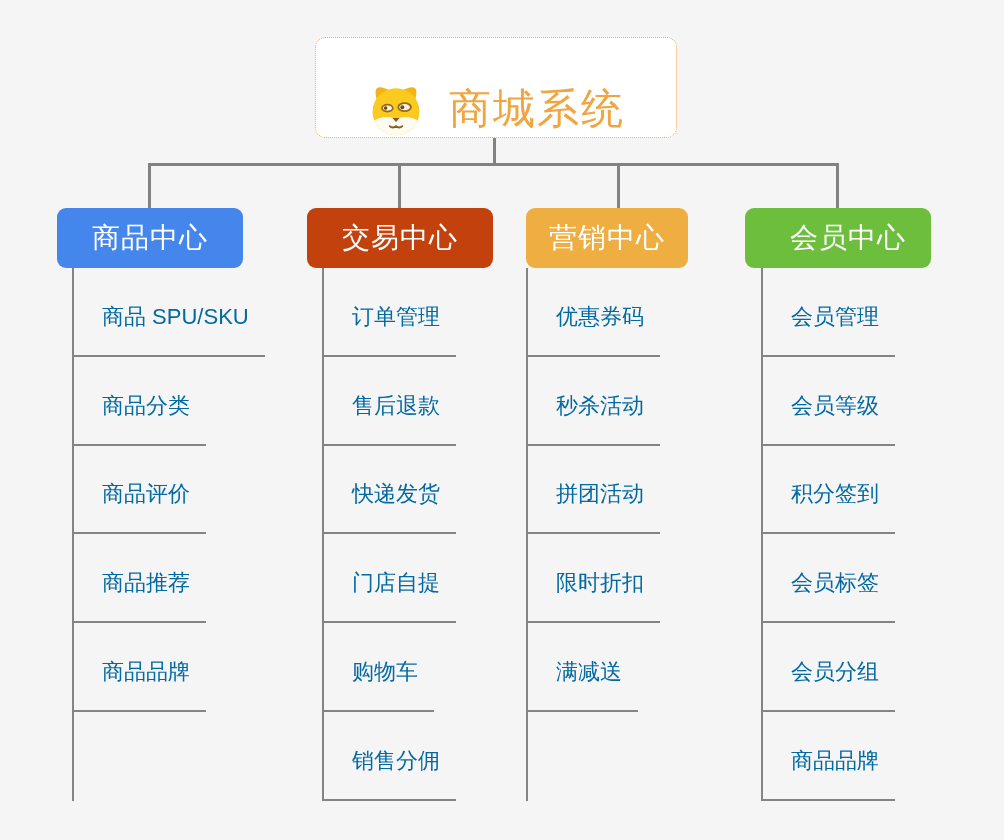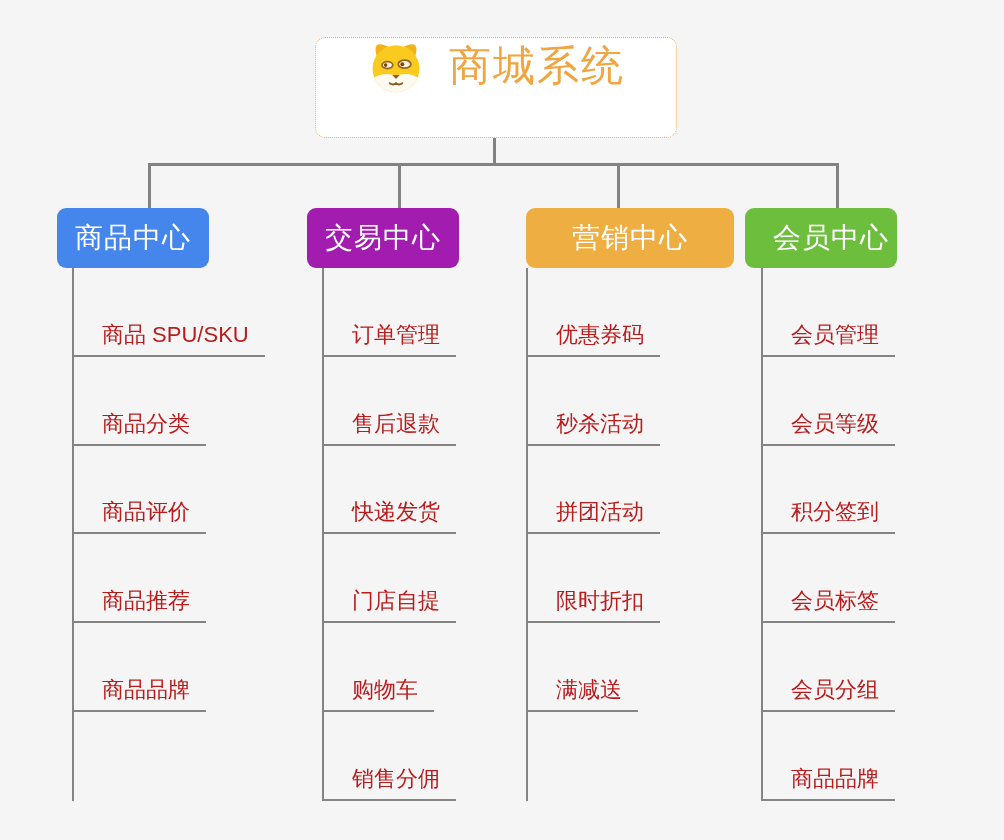--- a/index.html
+++ b/index.html
@@ -5,52 +5,52 @@
   * { margin:0; padding:0; box-sizing:border-box; }
   html,body { width:1004px; height:840px; }
   body { font-family:"Liberation Sans", sans-serif; background:#f5f5f6; overflow:hidden; }
 
   .canvas { position:relative; width:1004px; height:840px; background:#f5f5f6; }
 
   
   .root-node{
     position:absolute; left:315px; top:37px; width:362px; height:101px;
     background:#ffffff; border:1px dotted #f0a84b; border-radius:10px;
-    display:flex; align-items:flex-start; justify-content:center; gap:24px;
+    display:flex; align-items:flex-end; justify-content:center; gap:24px;
   }
   .root-title{ font-size:42px; letter-spacing:2px; color:#f0a541; }
   .dog{ display:flex; align-items:center; }
 
   
   .line{ position:absolute; background:#828282; }
   .stem { left:493px; top:138px; width:3px;  height:27px; }
   .hline{ left:148px; top:163px; width:691px; height:3px; }
   .stub { top:165px; width:3px; height:43px; }
   .stub0{ left:148px; } .stub1{ left:398px; } .stub2{ left:617px; } .stub3{ left:836px; }
 
   
   .branch-box{
-    position:absolute; top:208px; height:60px; width:152px; border-radius:9px;
+    position:absolute; top:208px; height:60px; width:186px; border-radius:9px;
     display:flex; align-items:center; justify-content:center;
     color:#ffffff; font-size:28px; letter-spacing:1px;
   }
-  .b0{ left:57px; } .b1{ left:307px; } .b2{ left:526px; width:208px; } .b3{ left:745px;padding-left:20px; }
+  .b0{ left:57px; } .b1{ left:307px; } .b2{ left:526px; width:162px; } .b3{ left:745px;padding-left:20px; }
 
   
   .column{
     position:absolute; top:268px; width:246px; height:533px;
     border-left:2px solid #848484;
   }
   .c0{ left:72px; } .c1{ left:322px; } .c2{ left:526px; } .c3{ left:761px; }
   .item{ height:88.8px; display:flex; align-items:flex-end; }
   .leaf{
     display:inline-block; margin-left:-2px;
     border-bottom:2px solid #848484;
-    padding:0 16px 5px 30px;
-    font-size:22px; color:#b91c1c; white-space:nowrap;
+    padding:0 16px 23px 30px;
+    font-size:22px; color:#0369a1; white-space:nowrap;
   }
 </style>
 </head>
 <body>
 
 <div class="canvas">
 
   <div class="root-node">
     <span class="dog">
       <svg width="58" height="56" viewBox="0 0 64 62" aria-hidden="true">
@@ -75,21 +75,21 @@
   </div>
 
   <div class="line stem"></div>
   <div class="line hline"></div>
   <div class="line stub stub0"></div>
   <div class="line stub stub1"></div>
   <div class="line stub stub2"></div>
   <div class="line stub stub3"></div>
 
   <div class="branch-box b0" style="background-color: rgb(68, 134, 236);">商品中心</div>
-  <div class="branch-box b1" style="background-color: #a21caf;">交易中心</div>
+  <div class="branch-box b1" style="background-color: #c2410c;">交易中心</div>
   <div class="branch-box b2" style="background-color: rgb(239, 174, 66);">营销中心</div>
   <div class="branch-box b3" style="background-color: rgb(109, 190, 61);">会员中心</div>
 
   <div class="column c0">
     <div class="item">
         <span class="leaf">商品 SPU/SKU</span>
       </div>
     <div class="item">
         <span class="leaf">商品分类</span>
       </div>

